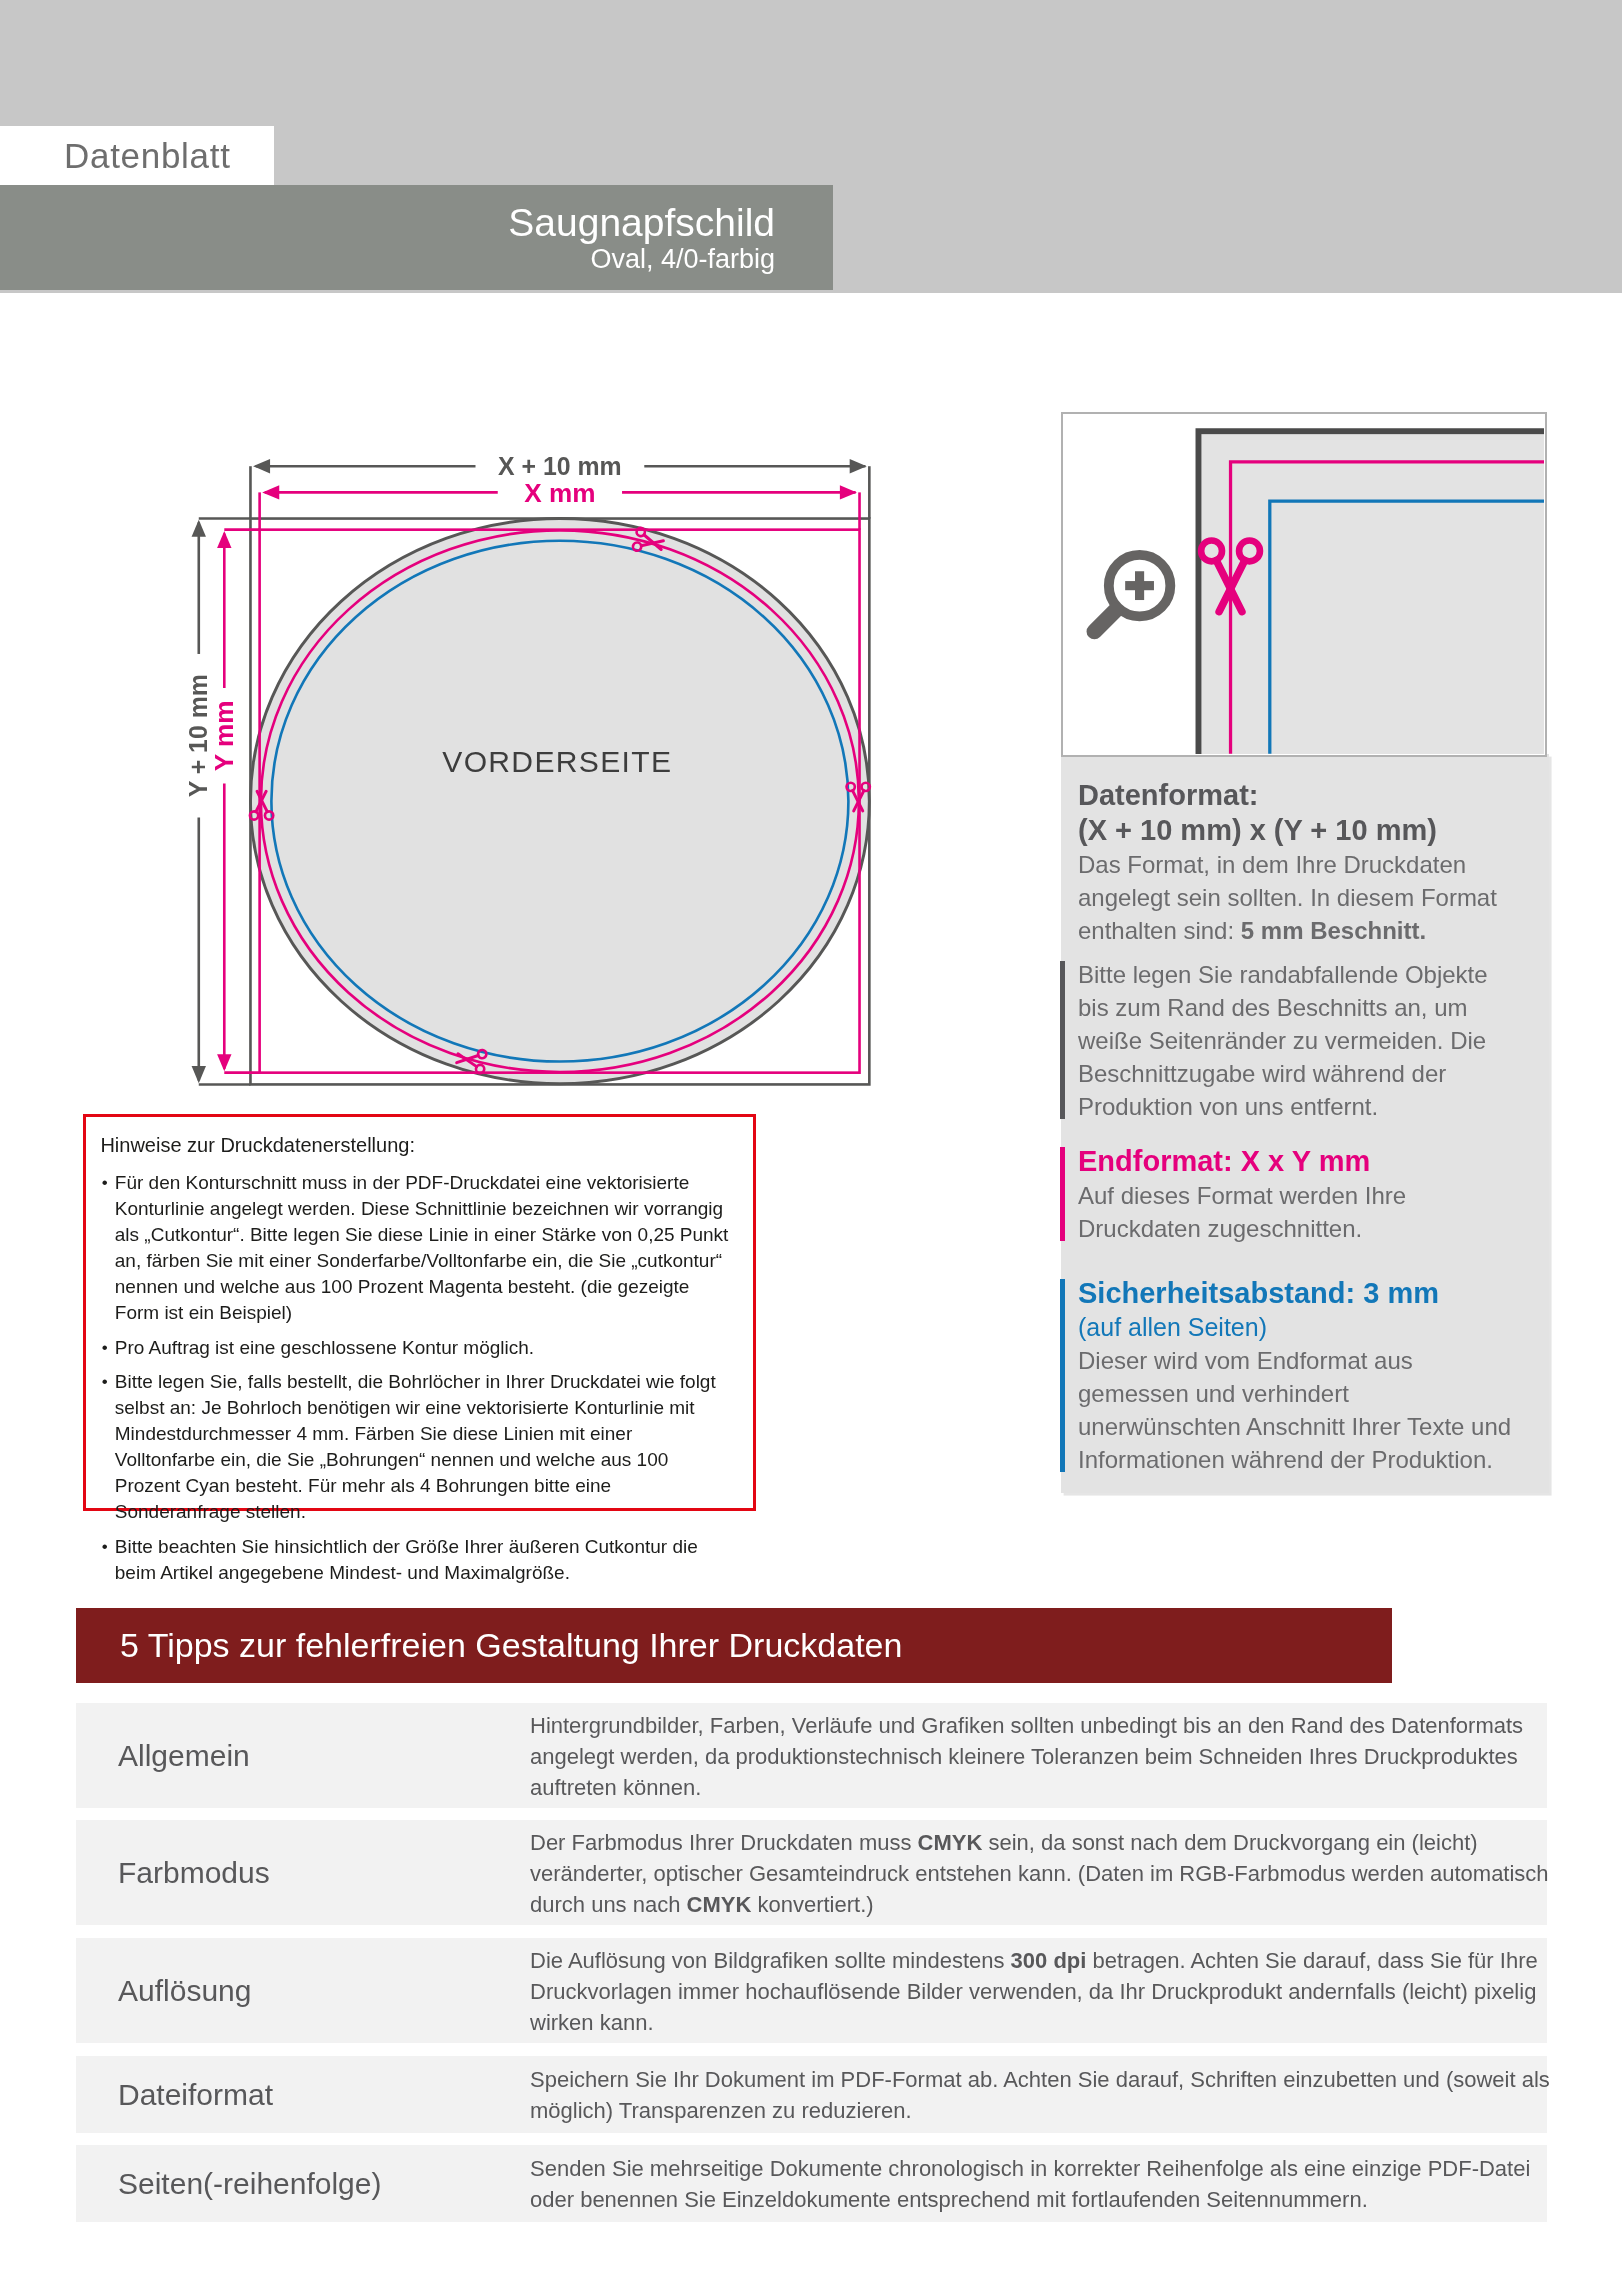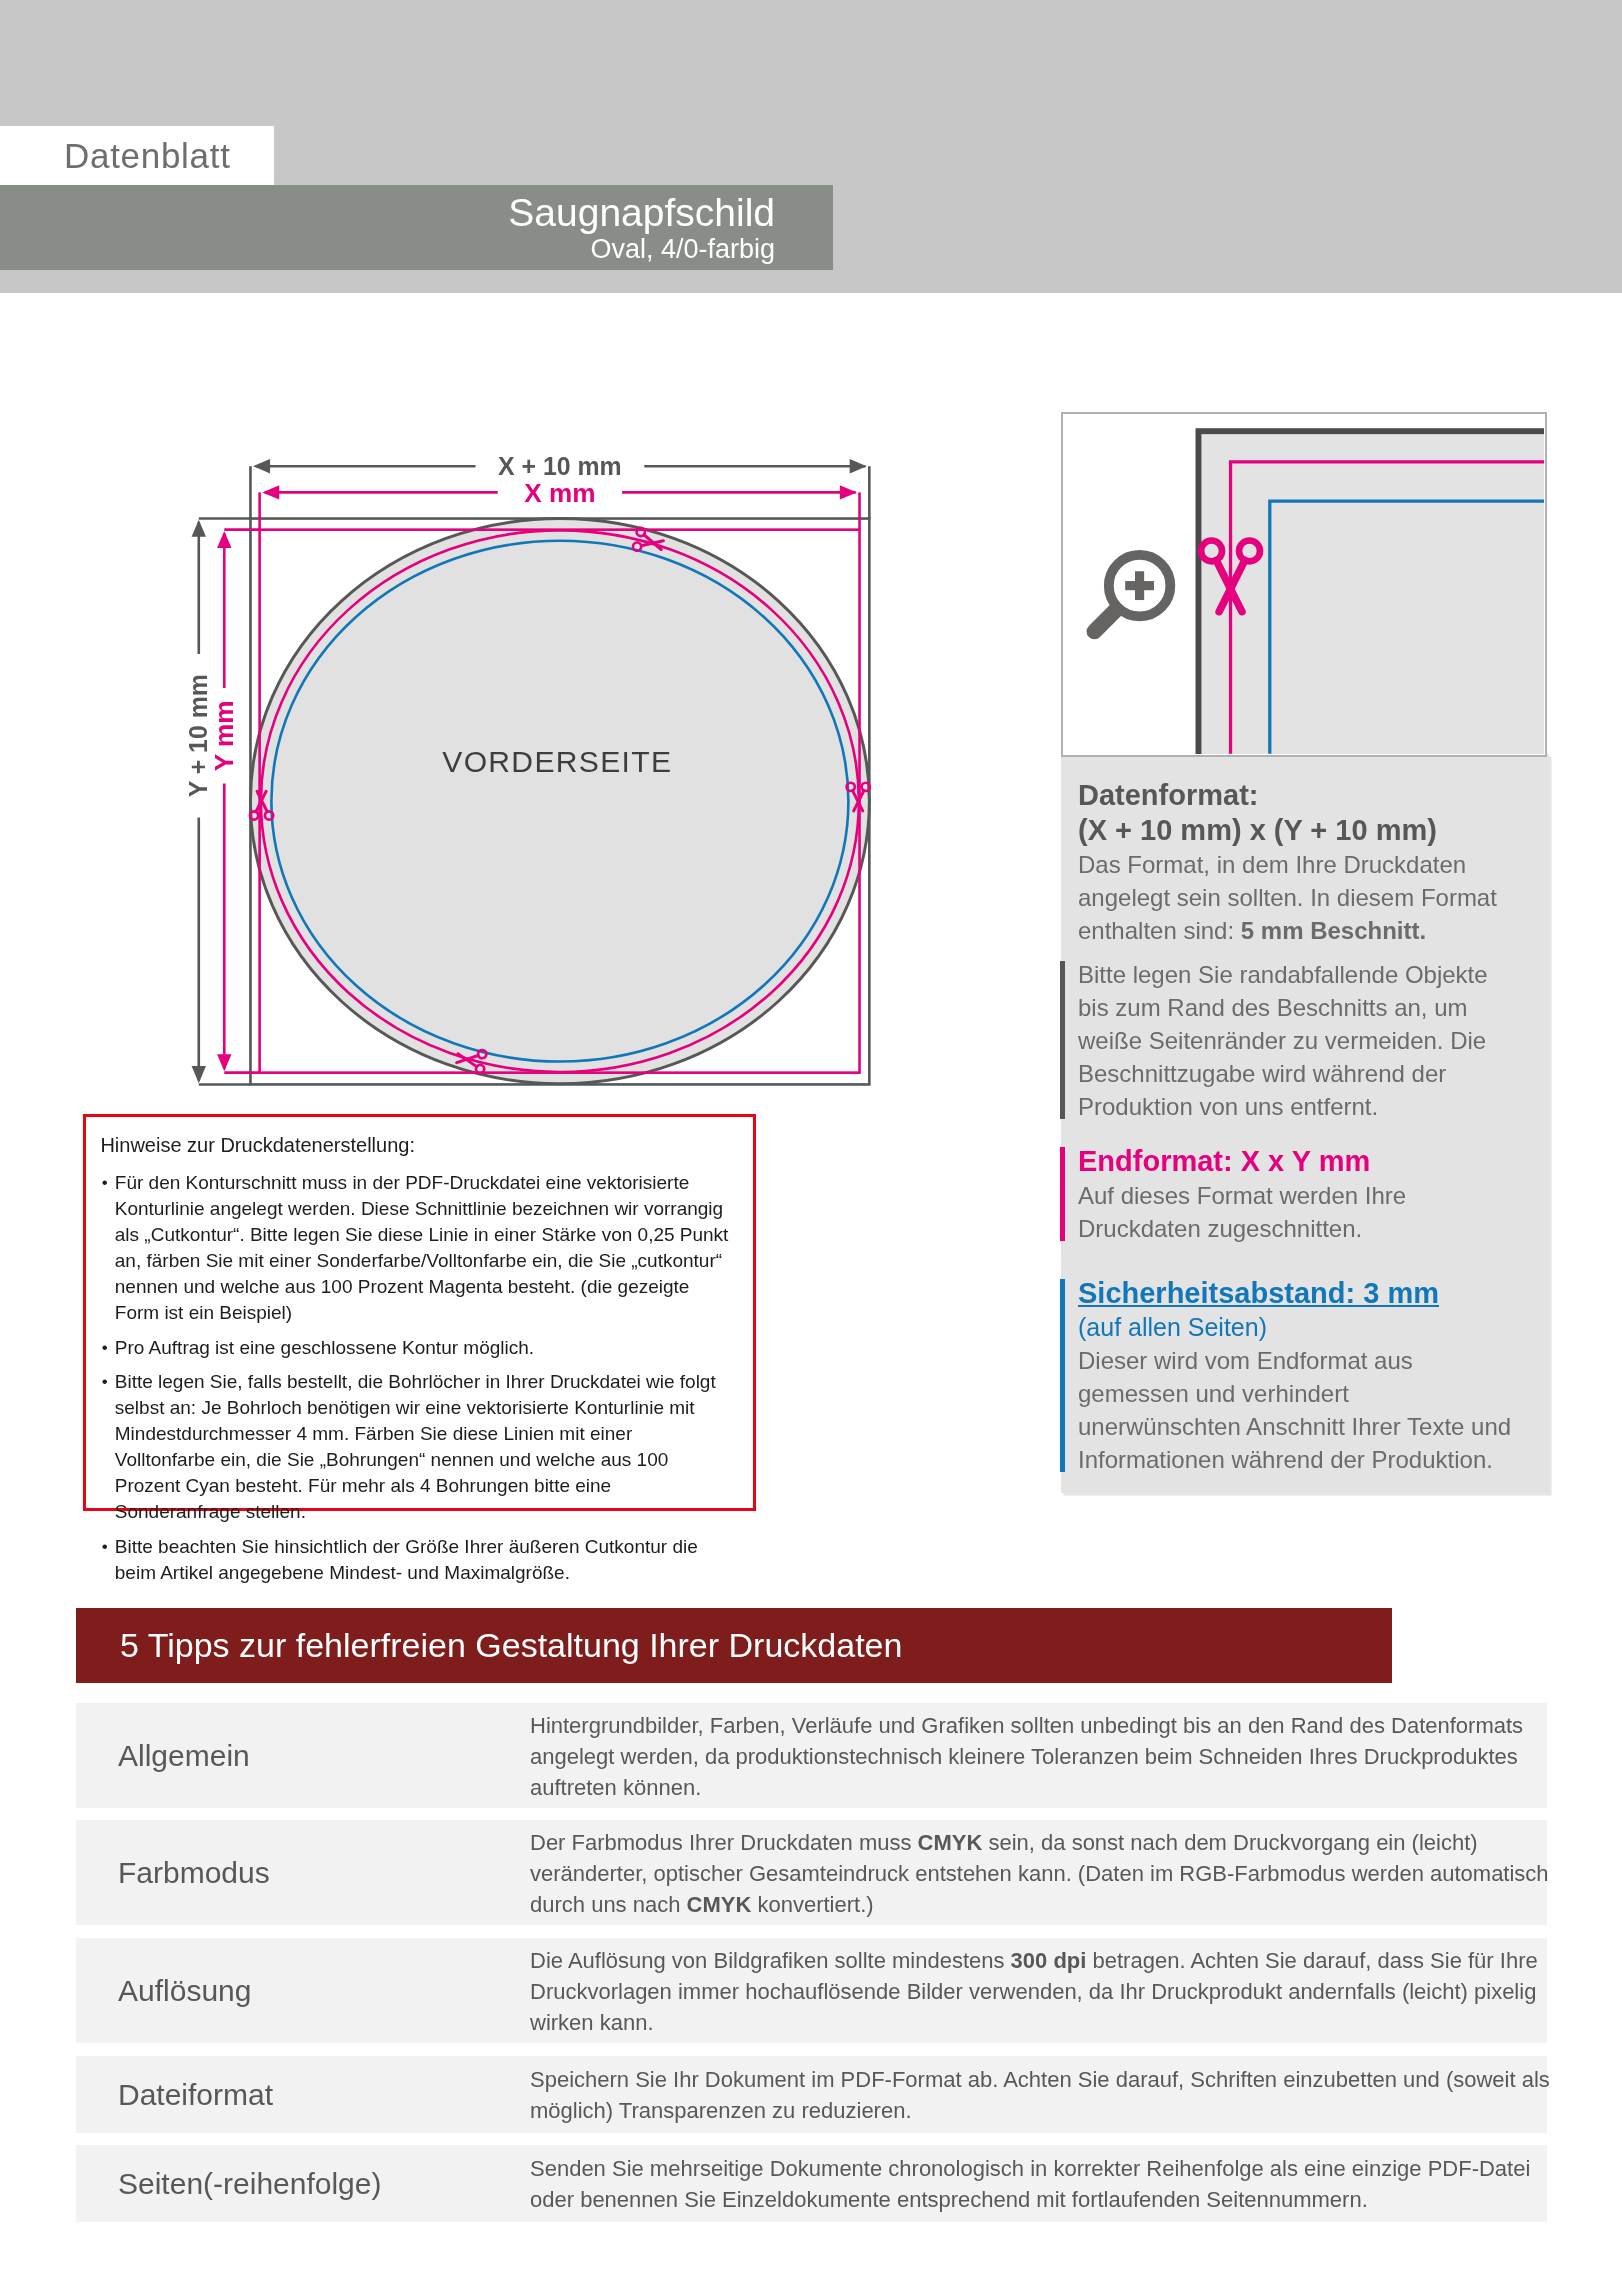--- a/index.html
+++ b/index.html
@@ -4,21 +4,21 @@
 <style>
   html,body{margin:0;padding:0;background:#ffffff;}
   .page{position:relative;width:1623px;height:2295px;background:#ffffff;
         font-family:"Liberation Sans",sans-serif;overflow:hidden;}
 
   
   .top-gray{position:absolute;left:0;top:0;width:1623px;height:293px;background:#c7c7c7;}
   .datenblatt-box{position:absolute;left:0;top:126px;width:274px;height:59px;background:#ffffff;
                   display:flex;align-items:center;}
   .datenblatt-box span{font-size:35px;color:#6e6e6e;padding-left:64px;letter-spacing:0.7px;}
-  .header-band{position:absolute;left:0;top:185px;width:833px;height:85px;background:#898d88;
+  .header-band{position:absolute;left:0;top:185px;width:833px;height:105px;background:#898d88;
                display:flex;flex-direction:column;align-items:flex-end;justify-content:center;
                padding-right:58px;box-sizing:border-box;}
   .header-band .product{font-size:39px;color:#ffffff;line-height:43px;}
   .header-band .variant{font-size:27px;color:#ffffff;line-height:31px;}
 
   
   .diagram-svg{position:absolute;left:151px;top:425px;width:772px;height:700px;pointer-events:none;}
 
   
   .notes-box{position:absolute;left:83px;top:1114px;width:673px;height:397px;background:#ffffff;
@@ -36,21 +36,21 @@
   
   .info-panel{position:absolute;left:1061px;top:754px;width:488px;height:739px;background:#e3e3e3;
               box-sizing:border-box;z-index:1;box-shadow:2.6px 2.6px 0 rgba(0,0,0,0.10);}
   .pblock{position:relative;margin-left:17px;margin-right:33px;}
   .pblock.bar::before{content:"";position:absolute;left:-17.7px;top:3.9px;bottom:3.9px;width:4.6px;}
   .pblock.bar-gray::before{background:#57575a;}
   .pblock.bar-magenta::before{background:#e5007d;}
   .pblock.bar-blue::before{background:#1277b8;}
   .ph{font-size:29px;font-weight:bold;color:#57575a;line-height:35px;}
   .ph.magenta{color:#e5007d;}
-  .ph.blue{color:#1277b8;text-decoration:underline;}
+  .ph.blue{color:#1277b8;}
   .psub{font-size:25px;color:#1277b8;line-height:33px;}
   .pb{font-size:24px;color:#6b6b6d;line-height:33px;}
   .mt1{padding-top:24px;} .mt2{margin-top:10.5px;} .mt3{margin-top:21px;} .mt4{margin-top:31px;}
 
   
   .tips-band{position:absolute;left:76px;top:1608px;width:1316px;height:75px;background:#7f1d1d;
              display:flex;align-items:center;}
   .tips-band span{font-size:34px;color:#ffffff;padding-left:44px;}
   .tip-row{position:absolute;left:76px;width:1471px;background:#f2f2f2;}
   .tip-label{position:absolute;left:42px;top:50%;transform:translateY(-50%);

